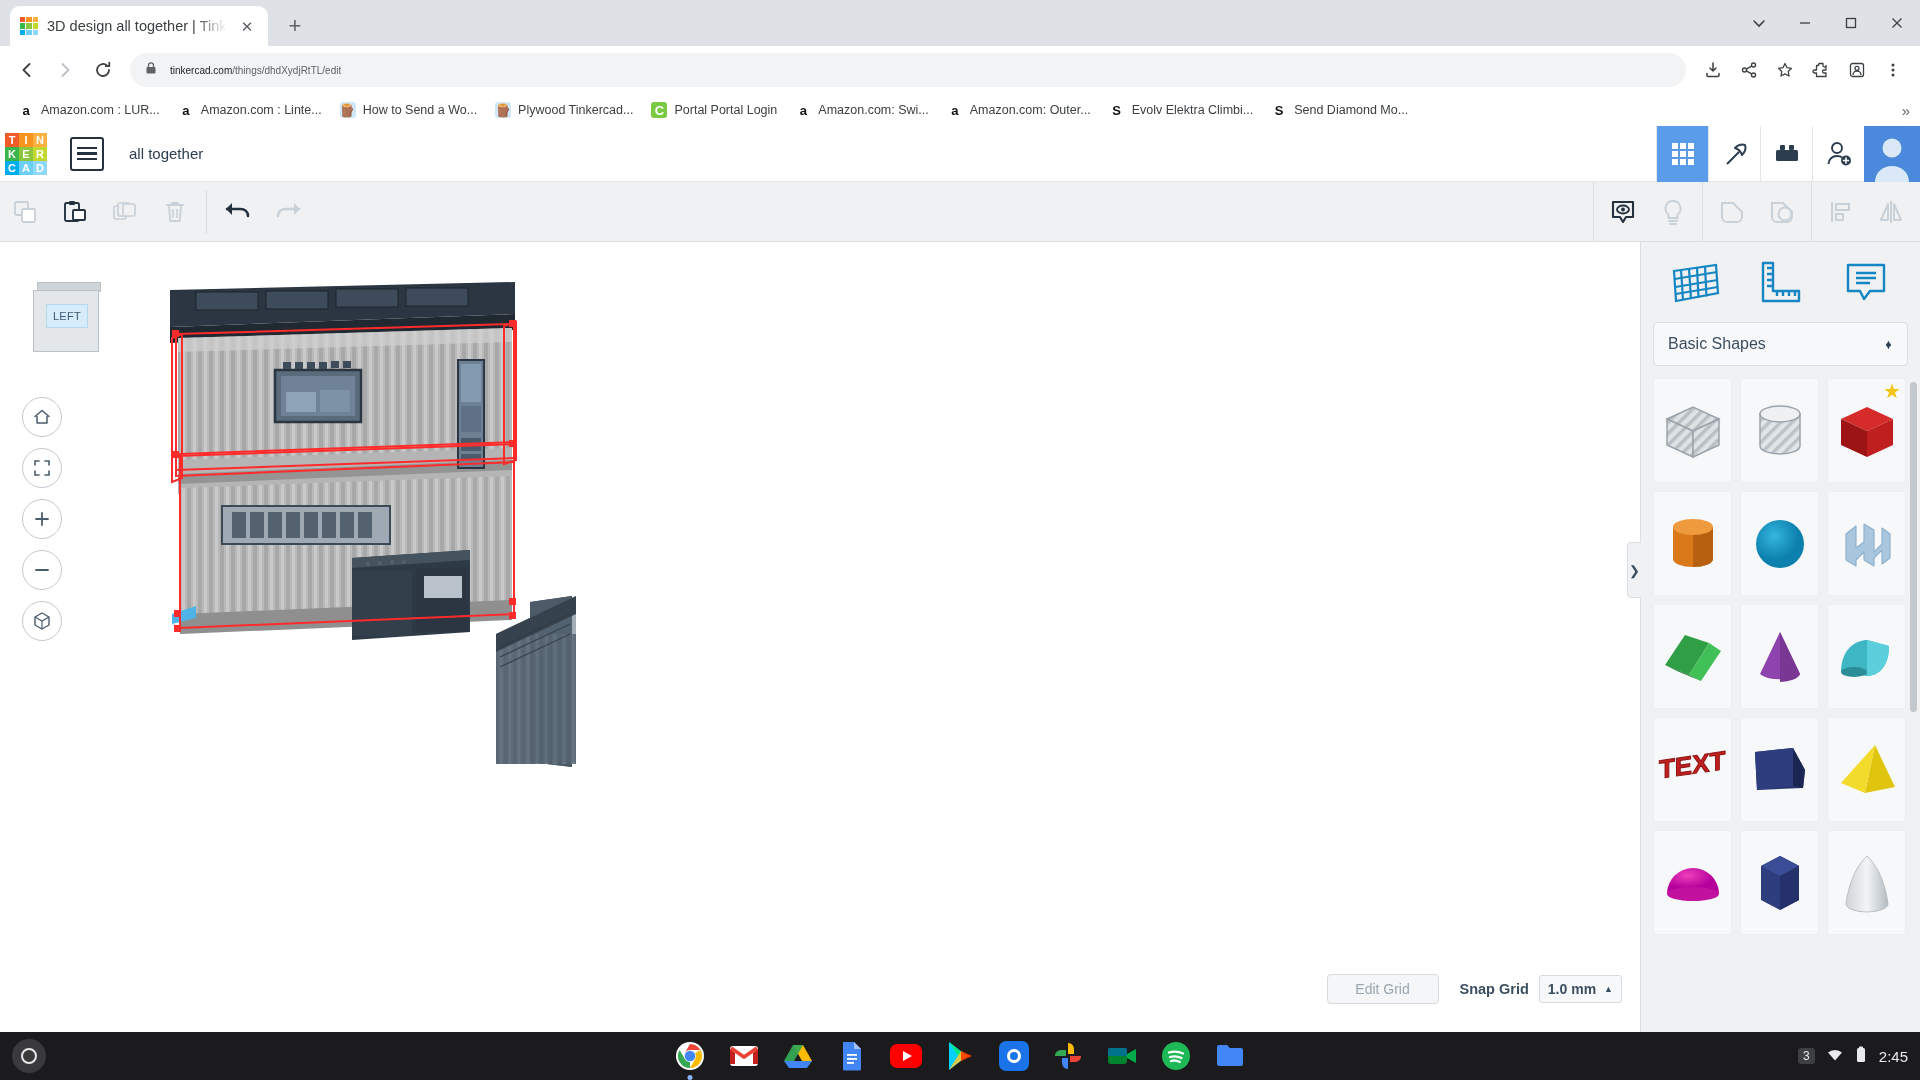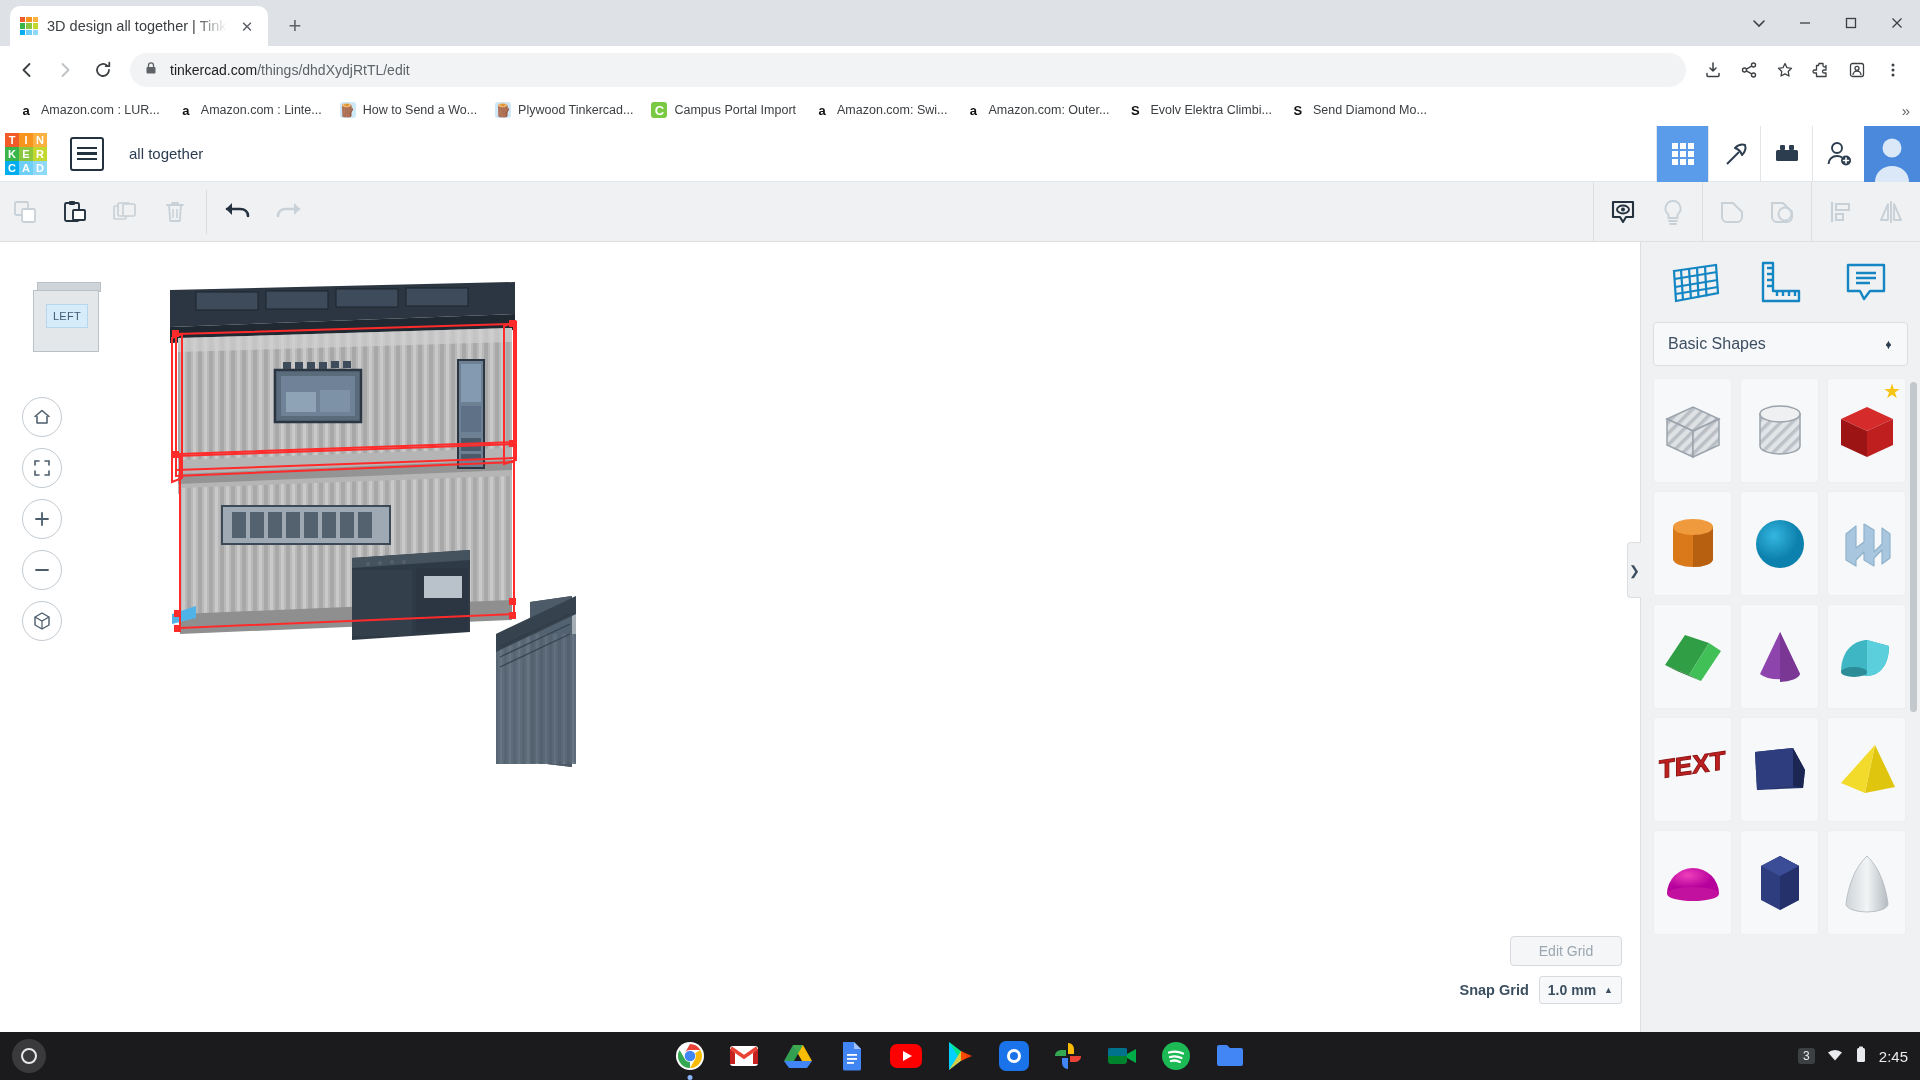--- a/index.html
+++ b/index.html
@@ -32,21 +32,21 @@
   .winctl div { width:46px; height:46px; display:flex; align-items:center; justify-content:center; color:#3c4043; }
 
   
   .navbar { height:48px; background:#fff; display:flex; align-items:center; padding:0 10px; gap:4px; }
   .navbtn { width:34px; height:34px; display:flex; align-items:center; justify-content:center; border-radius:50%; color:#5f6368; }
   .navbtn.disabled { color:#bdc1c6; }
   .omnibox {
     flex:1; height:34px; background:#f1f3f4; border-radius:17px; display:flex; align-items:center;
     padding:0 14px; gap:12px; margin:0 6px; min-width:0;
   }
-  .omni-url { font-size:14px; color:#202124; white-space:nowrap; overflow:hidden; }
+  .omni-url { font-size:10px; color:#202124; white-space:nowrap; overflow:hidden; }
   .omni-url .dim { color:#5f6368; }
   .navbar .right-icons { display:flex; align-items:center; gap:2px; }
 
   
   .bookmarks { height:32px; background:#fff; display:flex; align-items:center; padding:0 10px; gap:2px; position:relative; }
   .bm { display:flex; align-items:center; gap:7px; padding:4px 8px; border-radius:4px; height:26px; }
   .bm-ico { width:16px; height:16px; flex:0 0 16px; display:flex; align-items:center; justify-content:center; font-size:13px; font-weight:bold; border-radius:3px; overflow:hidden; }
   .bm-label { font-size:12.5px; color:#3c4043; white-space:nowrap; }
   .bm-overflow { position:absolute; right:10px; font-size:15px; color:#5f6368; }
 
@@ -84,21 +84,21 @@
   .viewcube { position:absolute; left:33px; top:38px; width:72px; height:78px; }
   .vc-face { position:absolute; left:0; top:10px; width:66px; height:62px; background:#e4e7ea; border:1px solid #b9c0c6; }
   .vc-inner { position:absolute; left:12px; top:13px; width:42px; height:24px; background:#d6ecfb; border:1px solid #b7d7ec; display:flex; align-items:center; justify-content:center;
     font-size:11px; color:#3d5a73; letter-spacing:.3px; }
   .vc-top { position:absolute; left:4px; top:2px; width:64px; height:10px; background:#cfd4d8; border:1px solid #b9c0c6; }
 
   .nav-tools { position:absolute; left:22px; top:155px; display:flex; flex-direction:column; gap:11px; }
   .nav-tool { width:40px; height:40px; border:1.5px solid #c3cad0; border-radius:50%; background:#fff;
     display:flex; align-items:center; justify-content:center; color:#4b5c6b; }
 
-  .grid-ctl { position:absolute; right:18px; bottom:28px; display:flex; flex-direction:column; align-items:flex-end; gap:10px; }
+  .grid-ctl { position:absolute; right:18px; bottom:28px; display:flex; flex-direction:row; align-items:center; gap:21px; }
   .edit-grid-btn { min-width:112px; height:30px; border:1px solid #d7dbdf; border-radius:4px; background:#f5f6f7;
     display:flex; align-items:center; justify-content:center; font-size:14px; color:#9aa6b1; }
   .snap-row { display:flex; align-items:center; gap:10px;font-weight:bold; }
   .snap-label { font-size:14.5px; color:#3c4f61; }
   .snap-select { min-width:82px; height:28px; border:1px solid #d7dbdf; border-radius:3px; background:#f7f8f9;
     display:flex; align-items:center; justify-content:space-between; padding:0 8px; font-size:14px; color:#3c4f61; gap:8px; }
 
   
   .tc-panel { width:280px; background:#f0f1f2; border-left:1px solid #dcdfe2; display:flex; flex-direction:column; position:relative; }
   .panel-collapse { position:absolute; left:-14px; top:300px; width:14px; height:56px; background:#f0f1f2;
@@ -258,21 +258,21 @@
       <div class="bm">
         <span class="bm-ico" style="background: rgb(207, 232, 247); color: rgb(138, 90, 43);">🪵</span>
         <span class="bm-label">How to Send a Wo...</span>
       </div>
       <div class="bm">
         <span class="bm-ico" style="background: rgb(207, 232, 247); color: rgb(138, 90, 43);">🪵</span>
         <span class="bm-label">Plywood Tinkercad...</span>
       </div>
       <div class="bm">
         <span class="bm-ico" style="background: rgb(122, 201, 67); color: rgb(255, 255, 255);">C</span>
-        <span class="bm-label">Campus Portal Import</span>
+        <span class="bm-label">Portal Portal Login</span>
       </div>
       <div class="bm">
         <span class="bm-ico" style="background: transparent; color: rgb(17, 17, 17);">a</span>
         <span class="bm-label">Amazon.com: Swi...</span>
       </div>
       <div class="bm">
         <span class="bm-ico" style="background: transparent; color: rgb(17, 17, 17);">a</span>
         <span class="bm-label">Amazon.com: Outer...</span>
       </div>
       <div class="bm">

